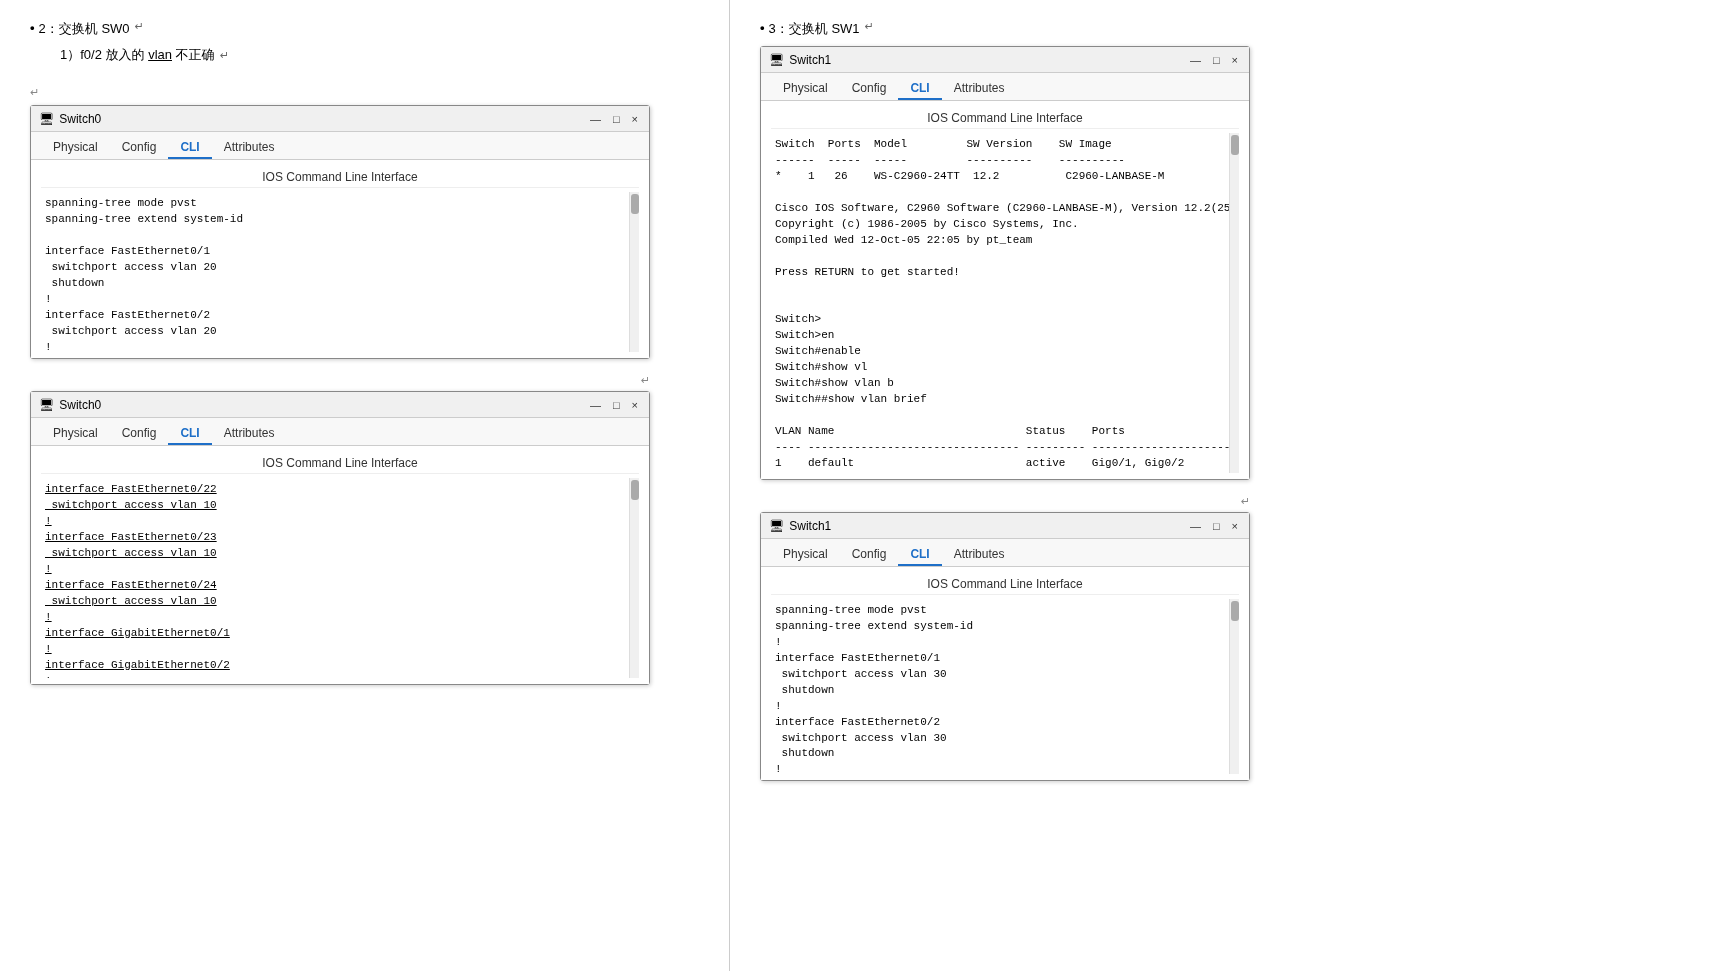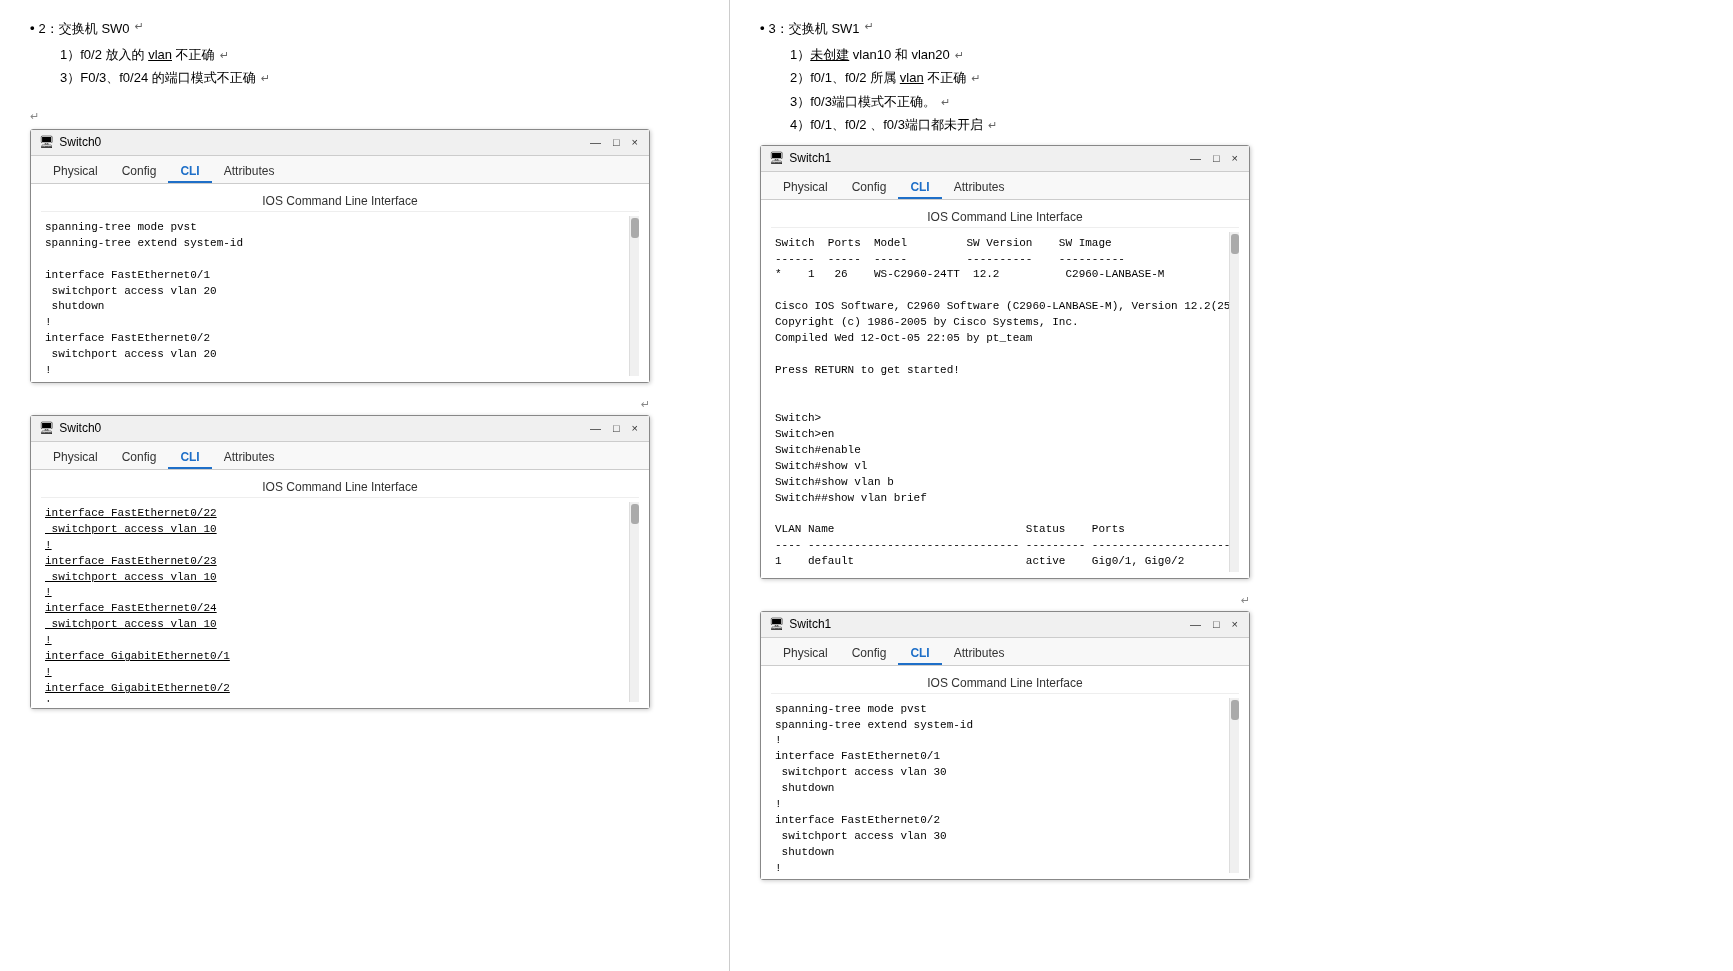--- a/index.html
+++ b/index.html
@@ -183,21 +183,20 @@
     <div class="bullet-point">
       <span class="bullet-dot">•</span>
       <span>2：</span>
       <span>交换机 SW0</span>
       <span class="return-mark">↵</span>
     </div>
 
     
     <div class="issues-list">
       <p>1）f0/2 放入的 <span class="underline">vlan</span> 不正确<span class="return-mark">↵</span></p>
-      <p>3）F0/3、f0/24 的端口模式不正确<span class="return-mark">↵</span></p>
     </div>
 
     <div class="paragraph-break"></div>
     <span style="font-size:11px;color:#888">↵</span>
     <div style="height:6px"></div>
 
     
     <div class="window">
       <div class="window-titlebar">
         <div class="window-title-left">
@@ -294,26 +293,20 @@
 
   <div class="right-panel">
 
     <div class="bullet-point">
       <span class="bullet-dot">•</span>
       <span>3：</span>
       <span>交换机 SW1</span>
       <span class="return-mark">↵</span>
     </div>
 
-    <div class="issues-list">
-      <p>1）<span class="underline">未创建</span> vlan10 和 vlan20<span class="return-mark">↵</span></p>
-      <p>2）f0/1、f0/2 所属 <span class="underline">vlan</span> 不正确<span class="return-mark">↵</span></p>
-      <p>3）f0/3端口模式不正确。<span class="return-mark">↵</span></p>
-      <p>4）f0/1、f0/2 、f0/3端口都未开启<span class="return-mark">↵</span></p>
-    </div>
 
     <div style="height:8px"></div>
 
     <div class="window right-window-large" style="max-width:490px;">
       <div class="window-titlebar">
         <div class="window-title-left">
           <span class="window-icon">🖥</span>
           <span>Switch1</span>
         </div>
         <div class="window-controls">

